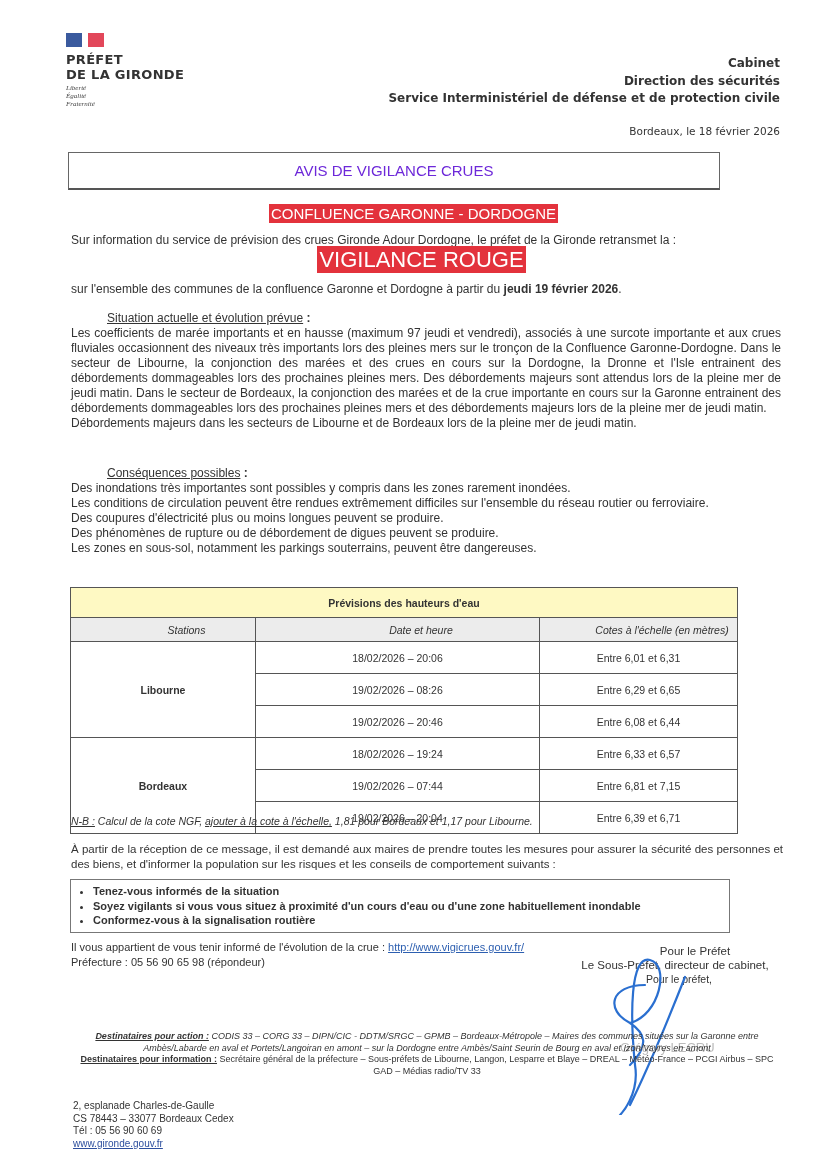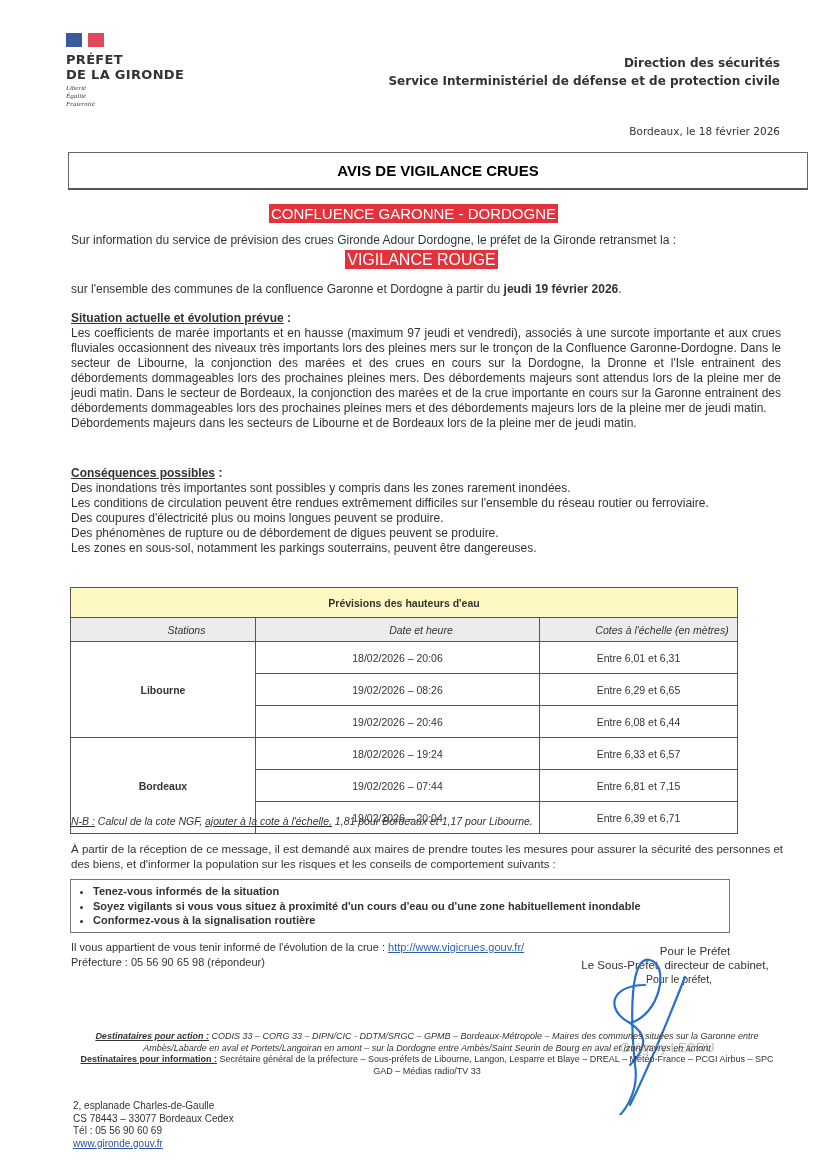--- a/index.html
+++ b/index.html
@@ -10,28 +10,28 @@
     .logo-flag .blue { width: 16px; height: 14px; background: #3a5a9e; }
     .logo-flag .white { width: 6px; height: 14px; background: #fff; }
     .logo-flag .red { width: 16px; height: 14px; background: #e2475a; }
     .logo-name { left: 66px; top: 52px; font-family: "DejaVu Sans", sans-serif; font-weight: bold;
       font-size: 13px; line-height: 15px; color: #333; letter-spacing: 0.3px; }
     .motto { left: 66px; top: 84px; font-family: "Liberation Serif", serif; font-style: italic;
       font-size: 7px; line-height: 8px; color: #444; }
     .header-right { right: 47px; top: 55px; text-align: right; font-family: "DejaVu Sans", sans-serif;
       font-weight: bold; font-size: 12px; line-height: 17.5px; color: #333; }
     .date-line { right: 47px; top: 125px; font-family: "DejaVu Sans", sans-serif; font-size: 10.5px; color: #333; }
-    .title-box { left: 68px; top: 152px; width: 740px; height: 38px; border: 1px solid #666;
+    .title-box { left: 68px; top: 152px; width: 652px; height: 38px; border: 1px solid #666;
       border-bottom: 2px solid #555; display: flex; align-items: center; justify-content: center;
-      font-weight: bold; font-size: 15px; color: #000000; box-sizing: border-box; }
+      font-weight: normal; font-size: 15px; color: #6d28d9; box-sizing: border-box; }
     .red-tag { background: #e3323c; color: #fff; font-size: 15px; padding: 1px 2px; line-height: 18px; }
     .centered { left: 0; width: 827px; text-align: center; }
     .para { font-size: 12px; line-height: 15px; color: #333; }
     .justify { text-align: justify; }
-    .sec-title { font-weight: bold; text-decoration: underline; }
+    .sec-title { font-weight: normal; text-decoration: underline; margin-left: 36px; }
     table.forecast { border-collapse: collapse; font-size: 10.5px; color: #333; }
     table.forecast td, table.forecast th { border: 1px solid #555; text-align: center; font-weight: normal; }
     table.forecast .cap { background: #fef9c3; font-weight: bold; height: 27px; }
     table.forecast .hdr th { background: #ececec; font-style: italic; height: 21px; padding-left: 48px; }
     table.forecast td { height: 29px; }
     table.forecast td.station { font-weight: bold; }
     .note { font-size: 10.5px; font-style: italic; color: #333; }
     .advice-box { left: 70px; top: 879px; width: 660px; border: 1px solid #777; padding: 4px 0 4px 8px;
       font-size: 11px; font-weight: bold; line-height: 14.5px; color: #333; box-sizing: border-box; }
     .advice-box ul { margin: 0; padding-left: 14px; }
@@ -53,35 +53,36 @@
   <div>PRÉFET</div>
   <div>DE LA GIRONDE</div>
 </div>
 <div class="abs motto">
   <div>Liberté</div>
   <div>Égalité</div>
   <div>Fraternité</div>
 </div>
 
 <div class="abs header-right">
+  <div>Cabinet</div>
   <div>Direction des sécurités</div>
   <div>Service Interministériel de défense et de protection civile</div>
 </div>
 <div class="abs date-line">Bordeaux, le 18 février 2026</div>
 
 <div class="abs title-box">AVIS DE VIGILANCE CRUES</div>
 
 <div class="abs centered" style="top:205px;">
   <span class="red-tag">CONFLUENCE GARONNE - DORDOGNE</span>
 </div>
 
 <div class="abs para" style="left:71px; top:233px; width:710px;">Sur information du service de prévision des crues Gironde Adour Dordogne, le préfet de la Gironde retransmet la :</div>
 
 <div class="abs centered" style="top:251px; left:8px;">
-  <span class="red-tag" style="font-size:16px;">VIGILANCE ROUGE</span>
+  <span class="red-tag" style="font-size:22px;">VIGILANCE ROUGE</span>
 </div>
 
 <div class="abs para" style="left:71px; top:282px; width:710px;">
   <span>sur l'ensemble des communes de la confluence Garonne et Dordogne à partir du </span><b>jeudi 19 février 2026</b><span>.</span>
 </div>
 
 <div class="abs para justify" style="left:71px; top:311px; width:710px;">
   <div><span class="sec-title">Situation actuelle et évolution prévue</span><b> :</b></div>
   <div>Les coefficients de marée importants et en hausse (maximum 97 jeudi et vendredi), associés à une surcote importante et aux crues fluviales occasionnent des niveaux très importants lors des pleines mers sur le tronçon de la Confluence Garonne-Dordogne. Dans le secteur de Libourne, la conjonction des marées et des crues en cours sur la Dordogne, la Dronne et l'Isle entrainent des débordements dommageables lors des prochaines pleines mers. Des débordements majeurs sont attendus lors de la pleine mer de jeudi matin. Dans le secteur de Bordeaux, la conjonction des marées et de la crue importante en cours sur la Garonne entrainent des débordements dommageables lors des prochaines pleines mers et des débordements majeurs lors de la pleine mer de jeudi matin.</div>
   <div>Débordements majeurs dans les secteurs de Libourne et de Bordeaux lors de la pleine mer de jeudi matin.</div>

